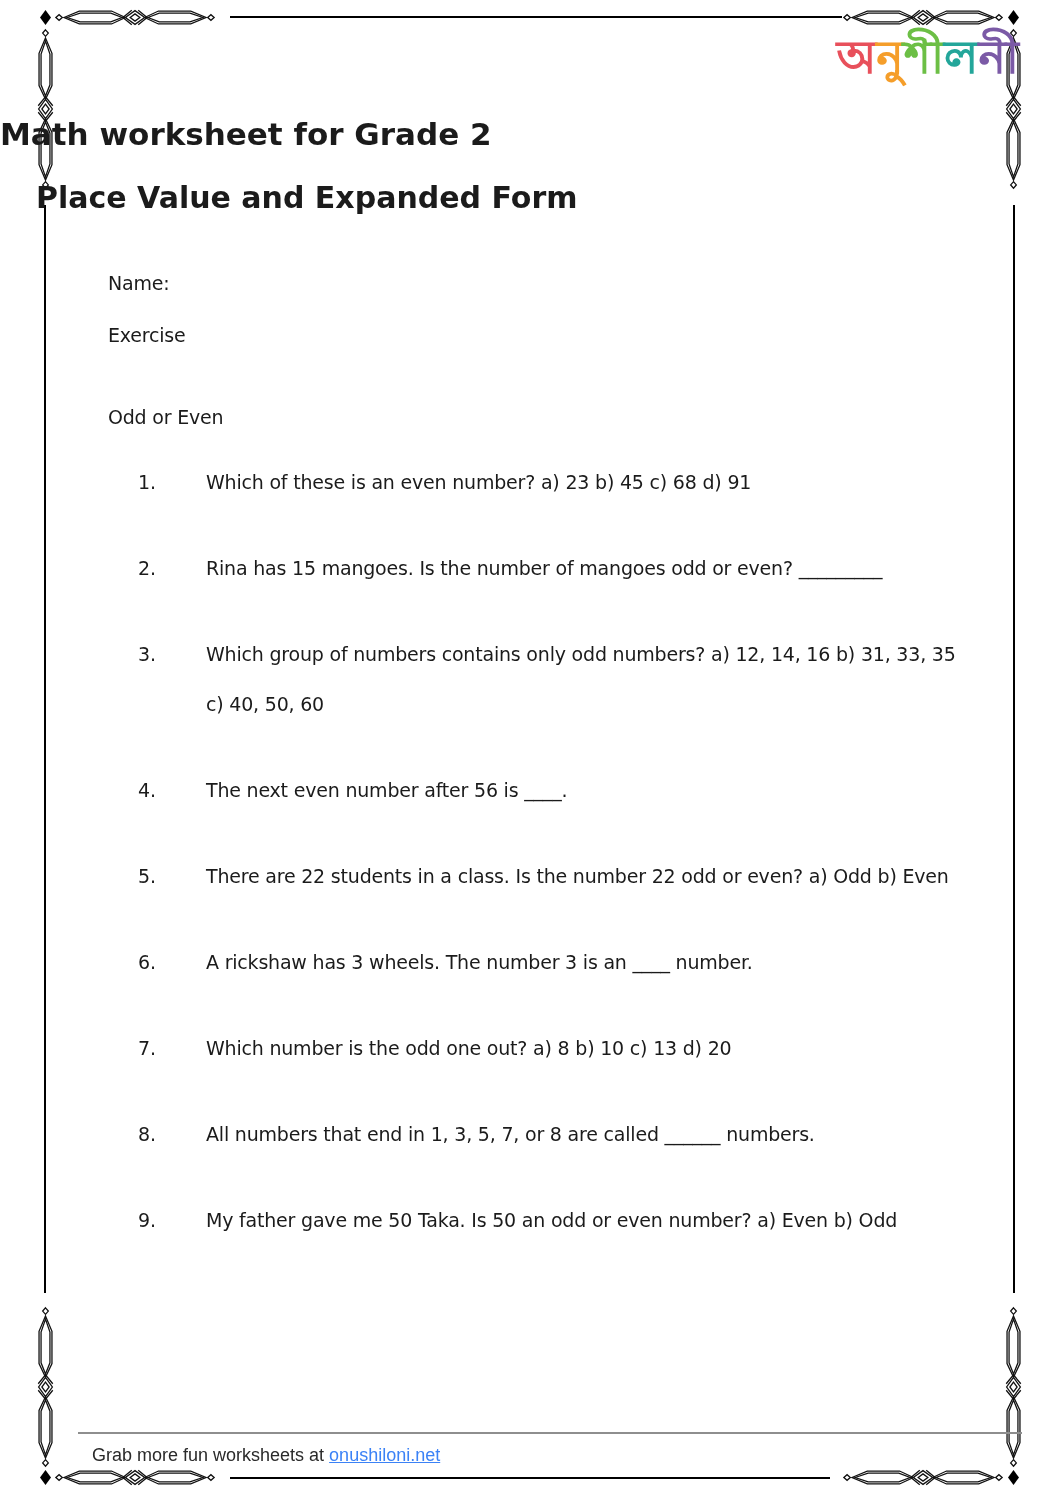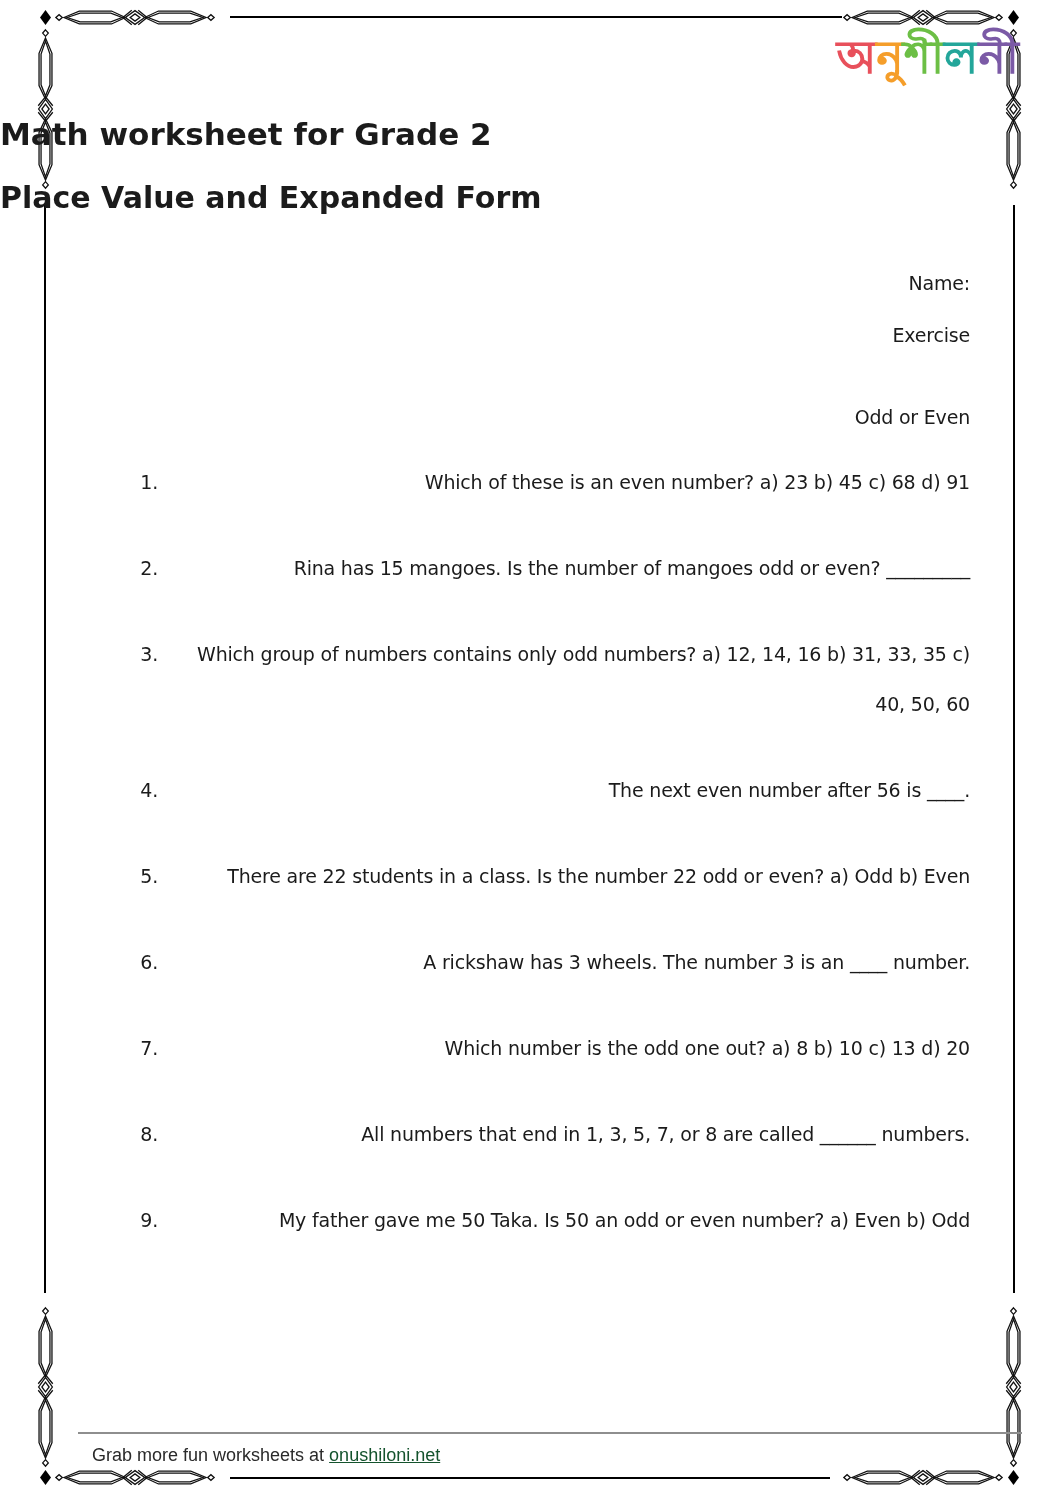--- a/index.html
+++ b/index.html
@@ -19,23 +19,23 @@
   .bline.h{height:2px;}
   .bline.v{width:2px;}
   
   .logo{
     position:absolute;top:34px;right:41px;font-size:46px;font-weight:700;
     line-height:1;letter-spacing:0;white-space:nowrap;
   }
   
   .title-block{position:absolute;left:0;right:0;text-align:left;}
   .title-1{top:116px;font-size:31px;font-weight:700;}
-  .title-2{top:180px;font-size:30px;font-weight:700;}
+  .title-2{top:180px;font-size:30px;font-weight:700;margin-left:36px;}
   
-  .content{position:absolute;left:92px;right:90px;top:272px;font-size:19px;letter-spacing:-0.2px;text-align:right;}
+  .content{position:absolute;left:108px;right:90px;top:272px;font-size:19px;letter-spacing:-0.2px;}
   .meta{margin:0;line-height:22px;}
   .meta-name{margin-bottom:30px;}
   .meta-exercise{margin-bottom:60px;}
   .meta-section{margin-bottom:29px;}
   ol.questions{list-style:none;margin:0;padding:0 0 0 30px;}
   ol.questions li{
     display:flex;align-items:flex-start;line-height:50px;margin-bottom:36px;
   }
   ol.questions .q-num{flex:0 0 36px;}
   ol.questions .q-text{flex:1 1 auto;margin-left:32px;}
@@ -149,13 +149,13 @@
         <span class="q-text">All numbers that end in 1, 3, 5, 7, or 8 are called ______ numbers.</span>
       </li>
     <li>
         <span class="q-num">9.</span>
         <span class="q-text">My father gave me 50 Taka. Is 50 an odd or even number? a) Even b) Odd</span>
       </li>
   </ol>
 </div>
 
 <div class="footer-rule"></div>
-<div class="footer-text"><span>Grab more fun worksheets at </span><a style="color: #14532d;">onushiloni.net</a></div>
+<div class="footer-text"><span>Grab more fun worksheets at </span><a style="color: #3b82f6;">onushiloni.net</a></div>
 
 </body></html>

